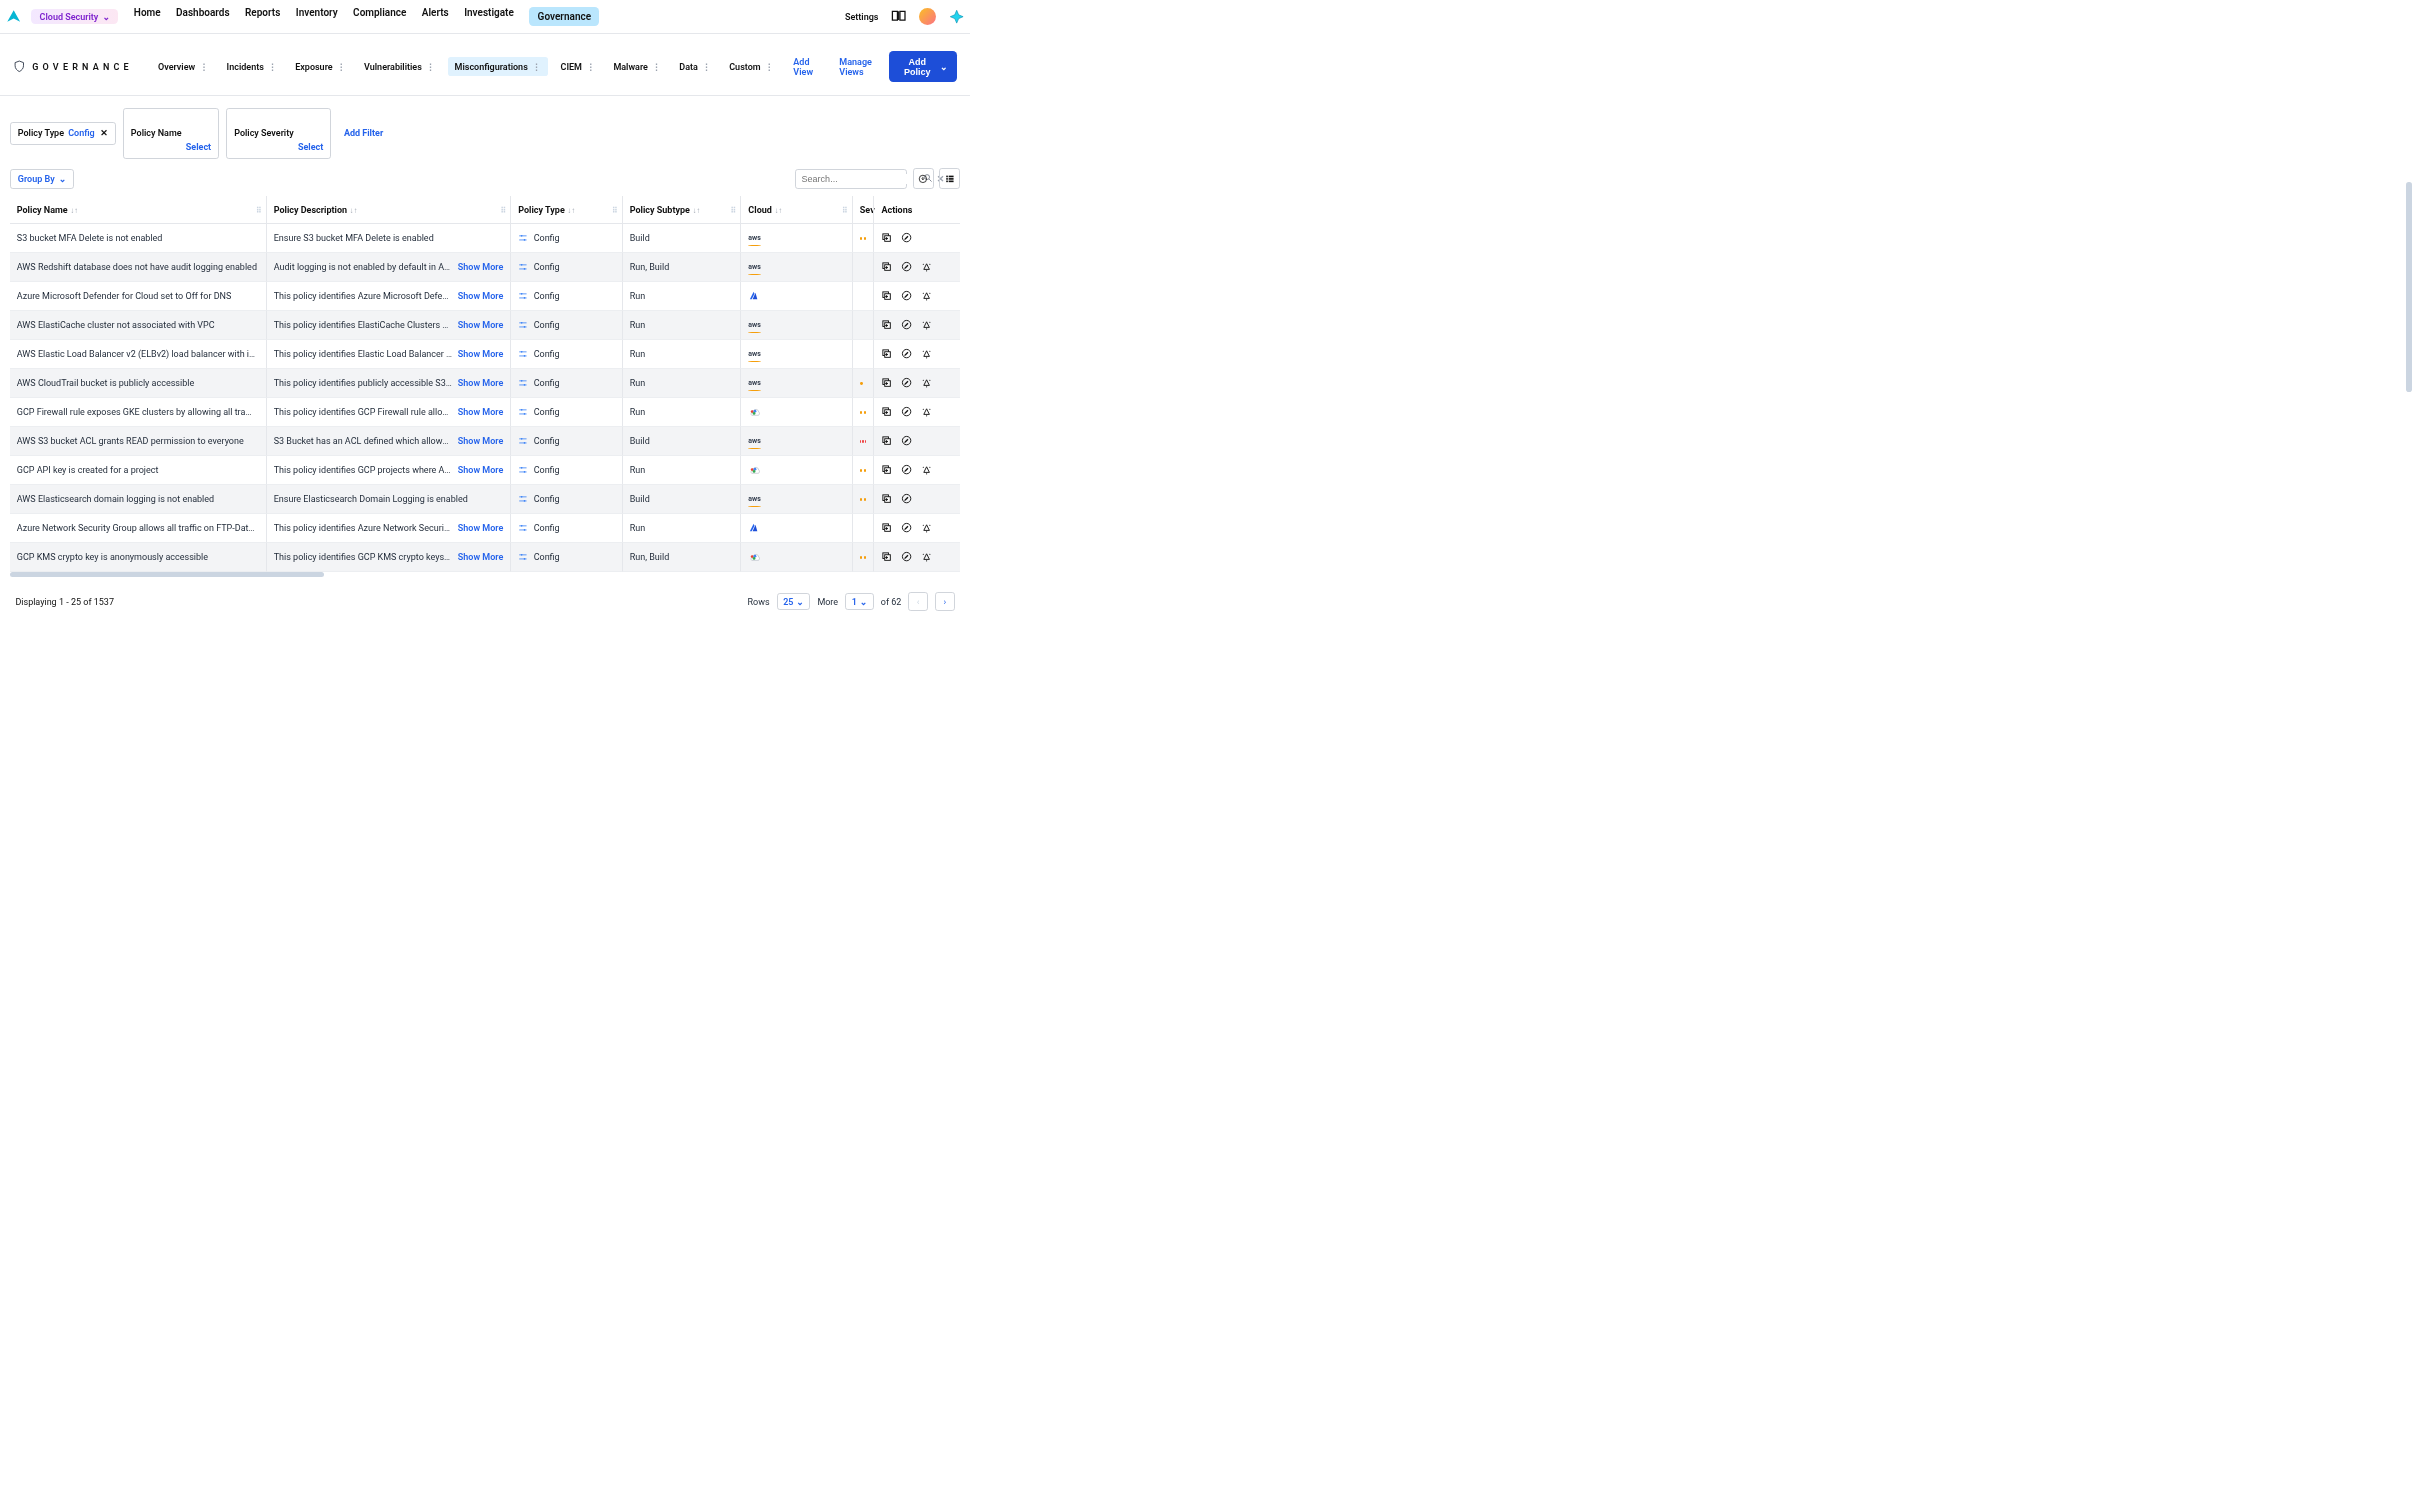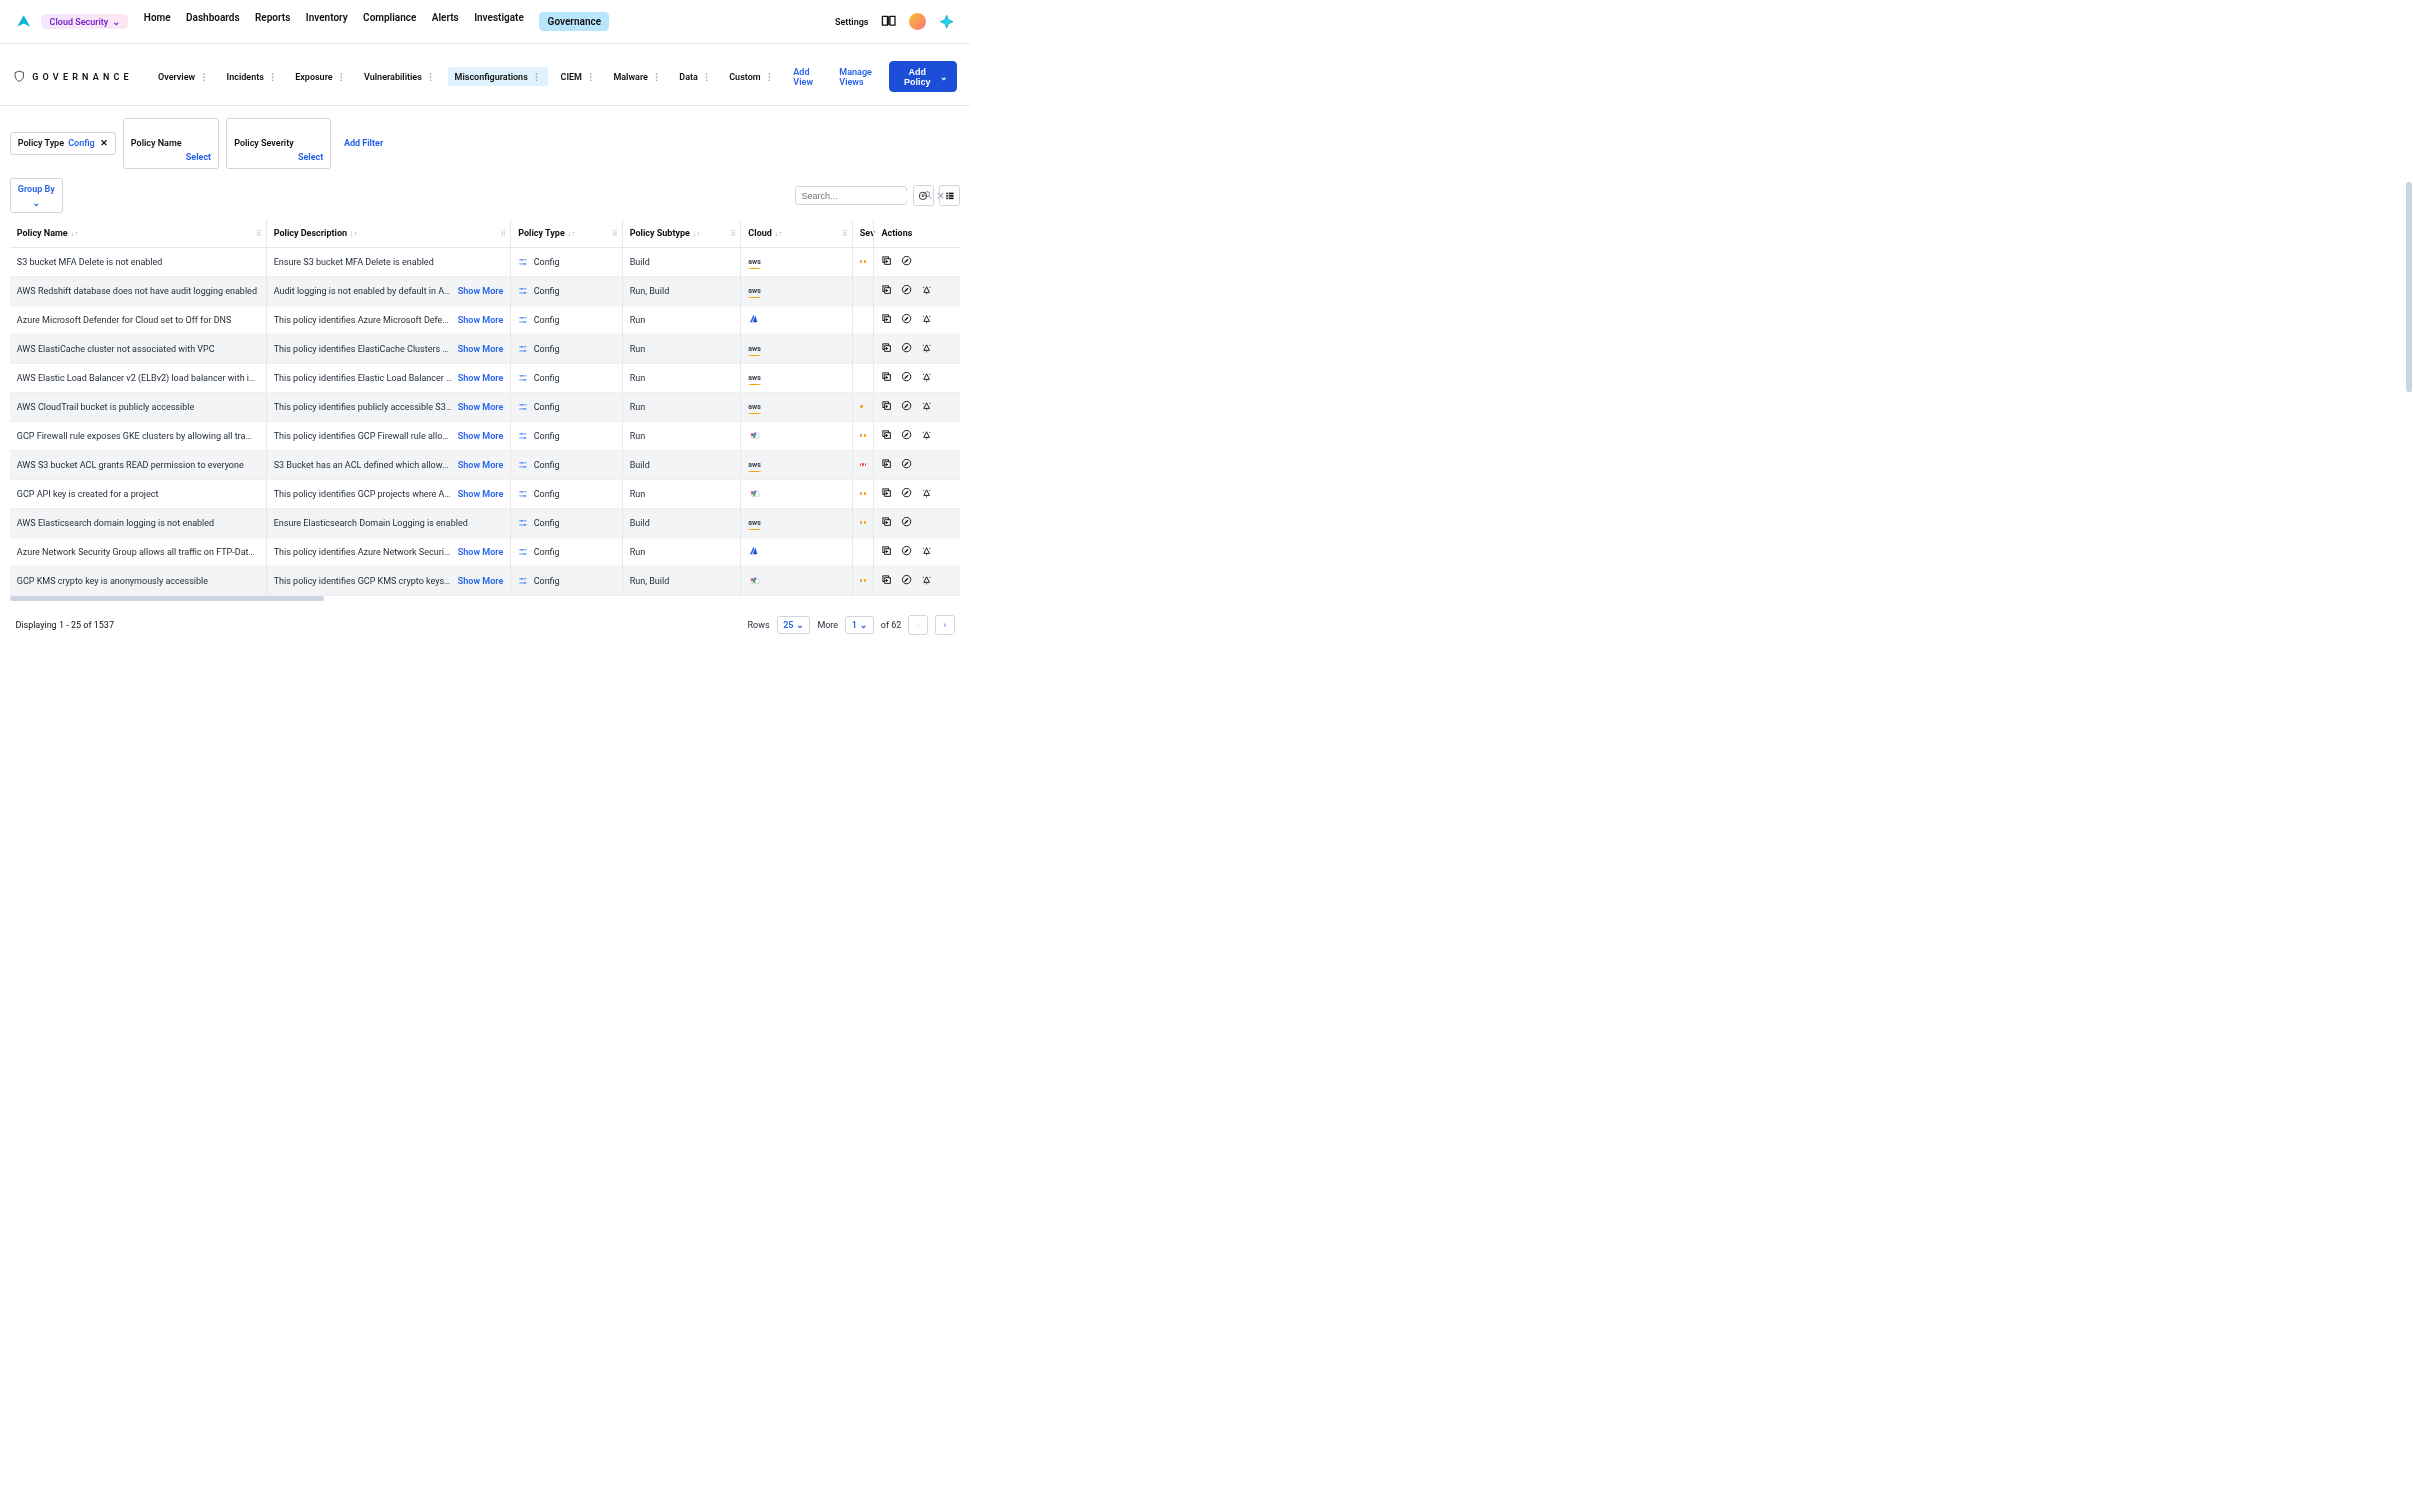--- a/index.html
+++ b/index.html
@@ -7,22 +7,22 @@
   font-family: -apple-system, BlinkMacSystemFont, "Segoe UI", Roboto, Helvetica, Arial, sans-serif;
   font-size: 9px;
   color: #1f2937;
   background: #fff;
   width: 970px;
 }
 
 .topnav {
   display: flex;
   align-items: center;
-  height: 44px;
-  padding: 0 16px;
+  height: 34px;
+  padding: 0 6px;
   border-bottom: 0.7px solid #e5e7eb;
 }
 .logo-icon { width: 15.4px; height: 15.4px; margin-right: 9.8px; }
 .product-pill {
   display: flex; align-items: center;
   padding: 2.8px 8.4px;
   border-radius: 4.2px;
   background: linear-gradient(90deg, #f3e8ff 0%, #fce7f3 100%);
   color: #7e22ce;
   font-weight: 600;
@@ -98,21 +98,21 @@
 .filter-chip .x { color:#111; font-weight:700; margin-left:1.4px;}
 .add-filter-link { color:#2563eb; font-weight:700; margin-left:5.6px; cursor:pointer;}
 
 .toolbar {
   padding: 4.2px 9.8px 7px 9.8px;
   display:flex; align-items:center;
 }
 .groupby-btn {
   border:0.7px solid #d1d5db; border-radius:2.8px;
   padding:4.2px 7px; color:#2563eb; font-weight:600;
-  display:flex; align-items:center; gap:4.2px; cursor:pointer;flex-direction:column;
+  display:flex; align-items:center; gap:4.2px; cursor:pointer;
 }
 .toolbar-spacer { flex:1; }
 .search-wrap {
   border:0.7px solid #d1d5db; border-radius:2.8px;
   display:flex; align-items:center; padding:2.8px 5.6px;
   width:112px; gap:4.2px;
 }
 .search-wrap input {
   border:none; outline:none; flex:1; font-size:9px;
 }

